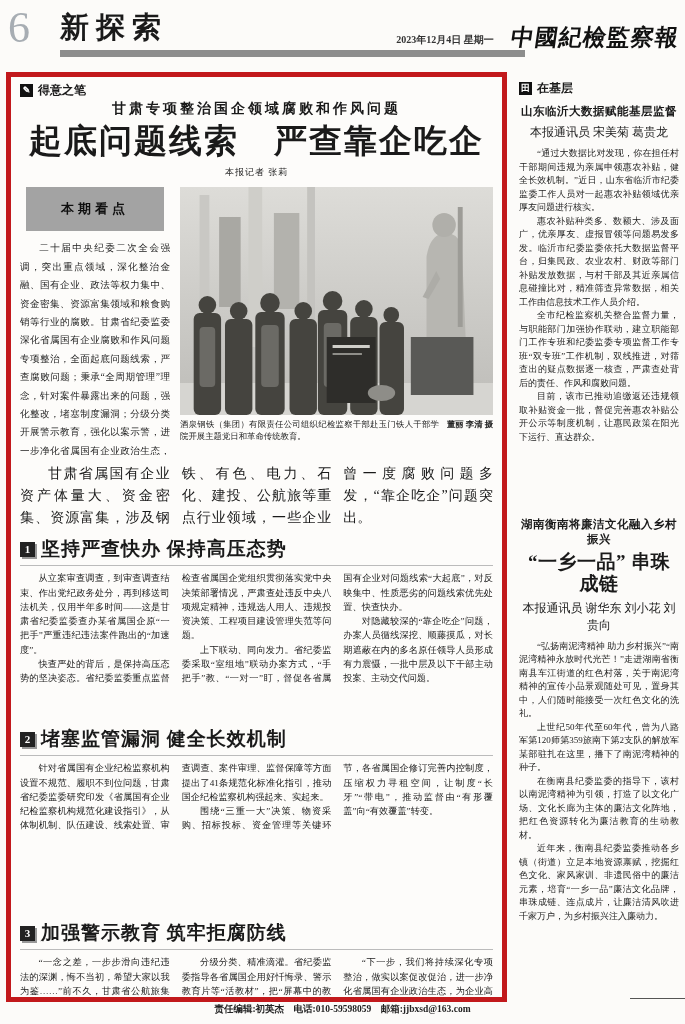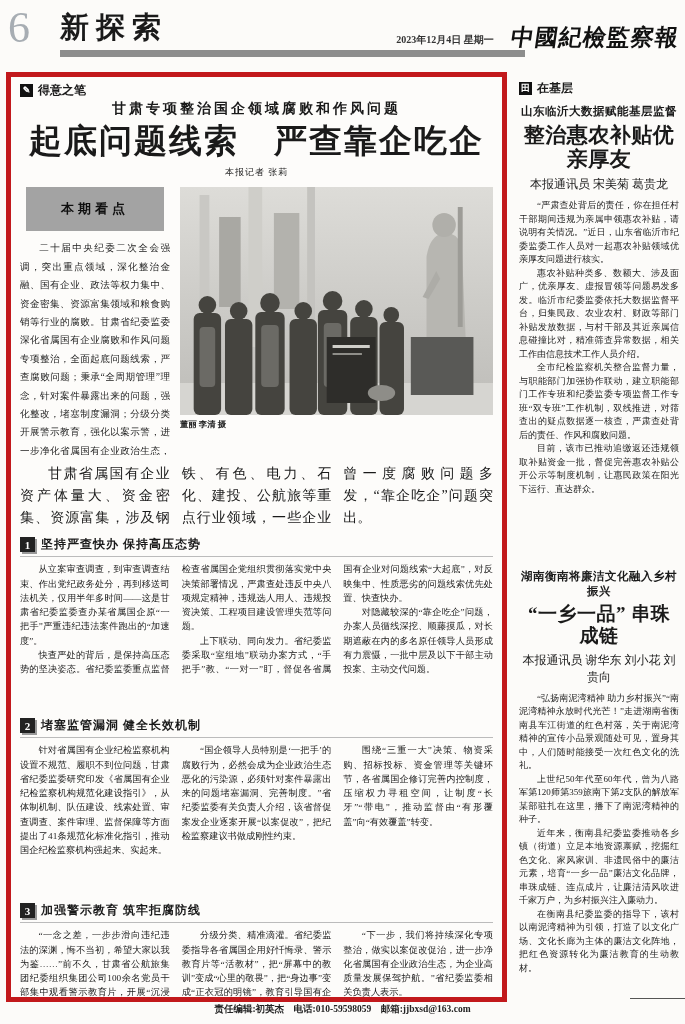--- a/index.html
+++ b/index.html
@@ -31,21 +31,21 @@
   .caption{display:flex;gap:8px;font-size:8.4px;line-height:1.45;margin-top:4px;color:#222;}
   .caption .cap-t{flex:1;text-align:justify;}
   .caption .cap-c{white-space:nowrap;font-weight:700;}
   .intro{columns:3;column-gap:12px;font-size:14px;line-height:1.55;text-align:justify;
          height:66px;overflow:hidden;margin-top:8px;}
   .intro p,.sec-body p,.sb-body p{margin:0;text-indent:2em;}
   .sec{margin-top:7px;}
   .sec-head{display:flex;align-items:center;gap:6px;border-bottom:1px solid #bbb;padding-bottom:3px;}
   .sec-num{width:15px;height:15px;background:#222;color:#fff;font-size:11px;font-weight:700;
            display:flex;align-items:center;justify-content:center;box-shadow:2px 2px 0 #999;}
-  .sec-title{font-size:12px;font-weight:700;letter-spacing:1px;}
+  .sec-title{font-size:19px;font-weight:700;letter-spacing:1px;}
   .sec-body{columns:3;column-gap:12px;font-size:9.2px;line-height:1.55;text-align:justify;overflow:hidden;margin-top:5px;}
   .h150{height:148px;} .h152{height:152px;} .h112{height:108px;}
   
   .sb{position:absolute;left:519px;top:80px;width:160px;height:918px;overflow:hidden;}
   .sb-kicker{text-align:center;font-size:11.5px;font-weight:700;margin-top:8px;letter-spacing:0.5px;}
   .sb-headline{text-align:center;font-size:21px;font-weight:900;letter-spacing:0.5px;margin-top:4px;line-height:1.15;}
   .sb-headline2{font-size:19px;}
   .sb-byline{text-align:center;font-size:12px;margin-top:5px;color:#222;}
   .sb-body{font-size:9px;line-height:1.5;text-align:justify;margin-top:6px;overflow:hidden;color:#1d1d1d;}
   .sb-b1{height:352px;} .sb-b2{height:318px;}
@@ -125,20 +125,21 @@
               <rect x="147" y="136" width="18" height="64" rx="4"></rect>
             </g>
 
             <rect x="150" y="150" width="50" height="66" fill="#2e2d2a"></rect>
             <rect x="156" y="158" width="38" height="3" fill="#cfcec9"></rect>
             <rect x="156" y="166" width="30" height="2" fill="#8f8e89"></rect>
             <ellipse cx="206" cy="206" rx="14" ry="8" fill="#8e8d88"></ellipse>
           </svg>
         </div>
         <div class="caption">
+          <span class="cap-t">酒泉钢铁（集团）有限责任公司组织纪检监察干部赴玉门铁人干部学院开展主题党日和革命传统教育。</span>
           <span class="cap-c">董丽 李清 摄</span>
         </div>
       </div>
     </div>
 
     <div class="intro">
         <p>甘肃省属国有企业资产体量大、资金密集、资源富集，涉及钢铁、有色、电力、石化、建投、公航旅等重点行业领域，一些企业曾一度腐败问题多发，“靠企吃企”问题突出。</p>
         <p>二十届中央纪委二次全会部署以来，甘肃省纪委监委把深化省属国企腐败和作风问题专项整治作为重要抓手，打造了以文化广场，一体推进查、改、治。</p>
       </div>
 
@@ -155,21 +156,20 @@
         </div>
     </div>
 
     <div class="sec">
       <div class="sec-head">
         <span class="sec-num">2</span>
         <span class="sec-title">堵塞监管漏洞 健全长效机制</span>
       </div>
       <div class="sec-body h152">
           <p>针对省属国有企业纪检监察机构设置不规范、履职不到位问题，甘肃省纪委监委研究印发《省属国有企业纪检监察机构规范化建设指引》，从体制机制、队伍建设、线索处置、审查调查、案件审理、监督保障等方面提出了41条规范化标准化指引，推动国企纪检监察机构强起来、实起来。</p>
-          <p>“国企领导人员特别是‘一把手’的腐败行为，必然会成为企业政治生态恶化的污染源，必须针对案件暴露出来的问题堵塞漏洞、完善制度。”省纪委监委有关负责人介绍，该省督促案发企业逐案开展“以案促改”，把纪检监察建议书做成刚性约束。</p>
           <p>围绕“三重一大”决策、物资采购、招标投标、资金管理等关键环节，各省属国企修订完善内控制度，压缩权力寻租空间，让制度“长牙”“带电”，推动监督由“有形覆盖”向“有效覆盖”转变。</p>
         </div>
     </div>
 
     <div class="sec">
       <div class="sec-head">
         <span class="sec-num">3</span>
         <span class="sec-title">加强警示教育 筑牢拒腐防线</span>
       </div>
       <div class="sec-body h112">
@@ -181,40 +181,39 @@
   </div>
 
   <div class="sb">
     <div class="eyebrow">
       <span class="sq-icon">田</span>
       <span>在基层</span>
     </div>
 
     <div>
       <div class="sb-kicker">山东临沂大数据赋能基层监督</div>
-      <div class="sb-headline">整治惠农补贴优亲厚友</div>
       <div class="sb-byline">本报通讯员 宋美菊 葛贵龙</div>
       <div class="sb-body sb-b1">
-          <p>“严肃查处背后的责任，你在担任村干部期间违规为亲属申领惠农补贴，请说明有关情况。”近日，山东省临沂市纪委监委工作人员对一起惠农补贴领域优亲厚友问题进行核实。</p>
+          <p>“通过大数据比对发现，你在担任村干部期间违规为亲属申领惠农补贴，健全长效机制。”近日，山东省临沂市纪委监委工作人员对一起惠农补贴领域优亲厚友问题进行核实。</p>
           <p>惠农补贴种类多、数额大、涉及面广，优亲厚友、虚报冒领等问题易发多发。临沂市纪委监委依托大数据监督平台，归集民政、农业农村、财政等部门补贴发放数据，与村干部及其近亲属信息碰撞比对，精准筛查异常数据，相关工作由信息技术工作人员介绍。</p>
           <p>全市纪检监察机关整合监督力量，与职能部门加强协作联动，建立职能部门工作专班和纪委监委专项监督工作专班“双专班”工作机制，双线推进，对筛查出的疑点数据逐一核查，严肃查处背后的责任、作风和腐败问题。</p>
           <p>目前，该市已推动追缴返还违规领取补贴资金一批，督促完善惠农补贴公开公示等制度机制，让惠民政策在阳光下运行、直达群众。</p>
         </div>
     </div>
 
     <div class="sb-gap"></div>
 
     <div>
       <div class="sb-kicker">湖南衡南将廉洁文化融入乡村振兴</div>
       <div class="sb-headline sb-headline2">“一乡一品” 串珠成链</div>
       <div class="sb-byline">本报通讯员 谢华东 刘小花 刘贵向</div>
       <div class="sb-body sb-b2">
           <p>“弘扬南泥湾精神 助力乡村振兴”“南泥湾精神永放时代光芒！”走进湖南省衡南县车江街道的红色村落，关于南泥湾精神的宣传小品景观随处可见，置身其中，人们随时能接受一次红色文化的洗礼。</p>
           <p>上世纪50年代至60年代，曾为八路军第120师第359旅南下第2支队的解放军某部驻扎在这里，播下了南泥湾精神的种子。</p>
+          <p>在衡南县纪委监委的指导下，该村以南泥湾精神为引领，打造了以文化广场、文化长廊为主体的廉洁文化阵地，把红色资源转化为廉洁教育的生动教材。</p>
           <p>近年来，衡南县纪委监委推动各乡镇（街道）立足本地资源禀赋，挖掘红色文化、家风家训、非遗民俗中的廉洁元素，培育“一乡一品”廉洁文化品牌，串珠成链、连点成片，让廉洁清风吹进千家万户，为乡村振兴注入廉动力。</p>
-          <p>在衡南县纪委监委的指导下，该村以南泥湾精神为引领，打造了以文化广场、文化长廊为主体的廉洁文化阵地，把红色资源转化为廉洁教育的生动教材。</p>
         </div>
     </div>
   </div>
 
   <div class="foot-rule"></div>
   <div class="footer">责任编辑:初英杰　电话:010-59598059　邮箱:jjbxsd@163.com</div>
 </div>
 
 </body></html>

